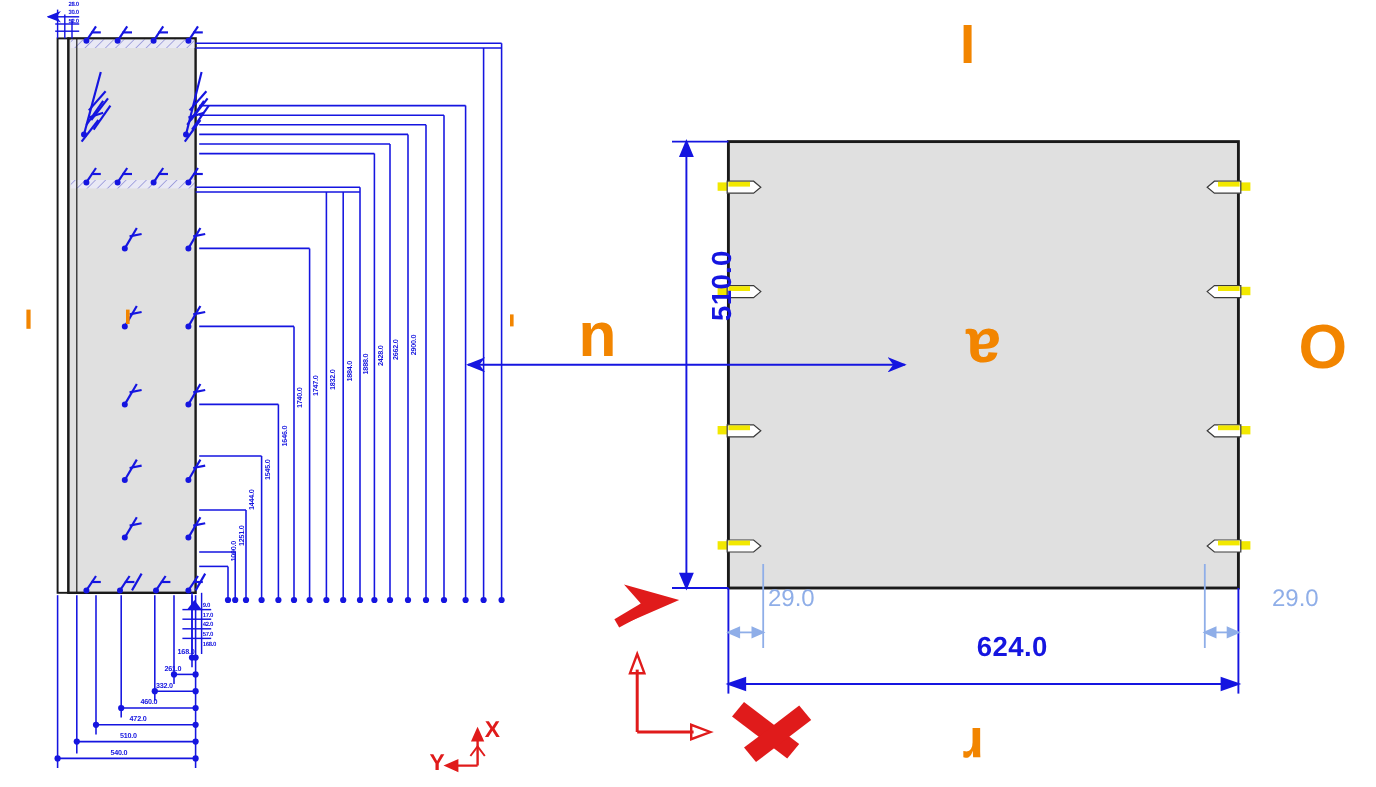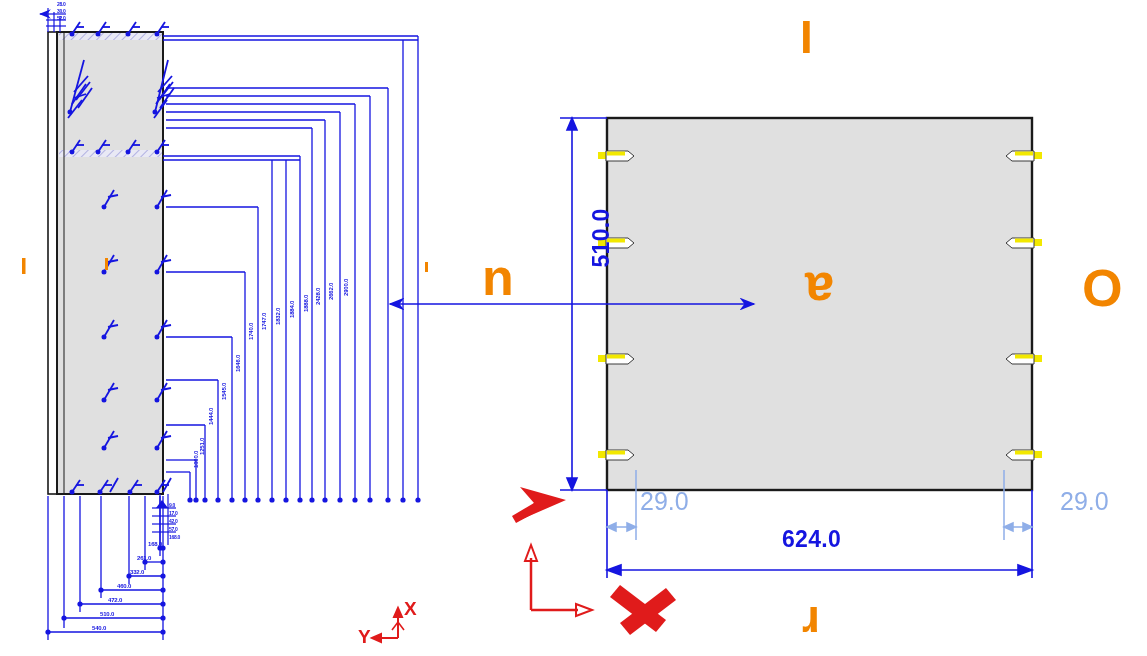--- a/index.html
+++ b/index.html
@@ -6,21 +6,21 @@
   body{width:1147px;height:656px;position:relative;overflow:hidden;
        font-family:"Liberation Sans", sans-serif;}
   .stage{position:absolute;left:0;top:0;width:1147px;height:656px;}
   svg.layer{position:absolute;left:0;top:0;width:1147px;height:656px;overflow:visible;}
   .orange-lbl{position:absolute;color:#F28500;font-weight:bold;
               font-family:"Liberation Sans", sans-serif;line-height:1;
               white-space:nowrap;user-select:none;}
   .dimtxt{position:absolute;color:#1515E0;font-family:"Liberation Sans", sans-serif;
           white-space:nowrap;line-height:1;user-select:none;}
   .dimtxt.big{font-size:23px;font-weight:bold;letter-spacing:.3px;}
-  .dimtxt.light{color:#8FAEE8;font-size:25px;font-weight:normal;}
+  .dimtxt.light{color:#8FAEE8;font-size:20px;font-weight:normal;}
   .dimtxt.tiny{font-size:6px;font-weight:bold;letter-spacing:-.2px;}
   .dimtxt.micro{font-size:5px;font-weight:bold;letter-spacing:-.3px;}
   .vtxt{transform-origin:left top;}
   .axis-lbl{position:absolute;color:#E01B1B;font-size:19px;font-weight:bold;
             font-family:"Liberation Sans", sans-serif;user-select:none;}
 </style>
 </head>
 <body>
 
 <div class="stage">
@@ -363,21 +363,21 @@
 
   <div class="orange-lbl" style="left:805px;top:265px;font-size:52px;transform:rotate(180deg);">a</div>
 
   <div class="orange-lbl" style="left:1082px;top:262px;font-size:52px;transform:rotate(180deg);">O</div>
 
   <div class="orange-lbl" style="left:802px;top:600px;font-size:46px;transform:rotate(180deg);">r</div>
 
   <div class="dimtxt big vtxt" style="left:590px;top:238px;transform:rotate(-90deg) translate(-50%,0);
               transform-origin:0 0;">510.0</div>
 
-  <div class="dimtxt big" style="left:782px;top:528px;">624.0</div>
+  <div class="dimtxt big" style="left:814px;top:528px;">624.0</div>
 
   <div class="dimtxt light" style="left:640px;top:489px;">29.0</div>
 
   <div class="dimtxt light" style="left:1060px;top:489px;">29.0</div>
 
   <div class="axis-lbl" style="left:404px;top:598px;">X</div>
   <div class="axis-lbl" style="left:358px;top:626px;">Y</div>
 
   <div class="dimtxt tiny" style="left:148px;top:541px;">168.0</div>
   <div class="dimtxt tiny" style="left:137px;top:555px;">261.0</div>

